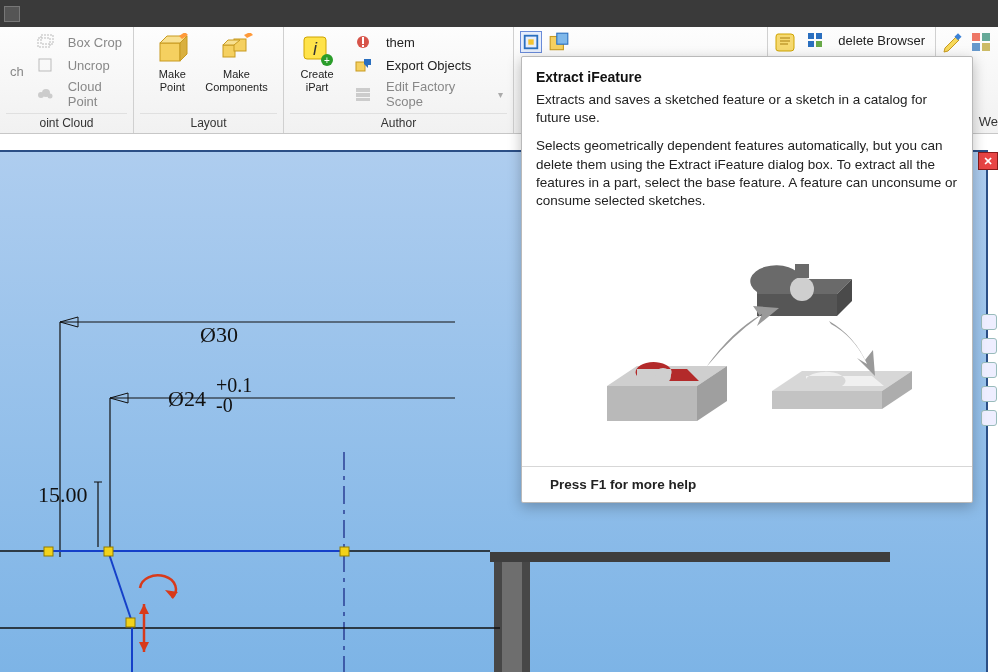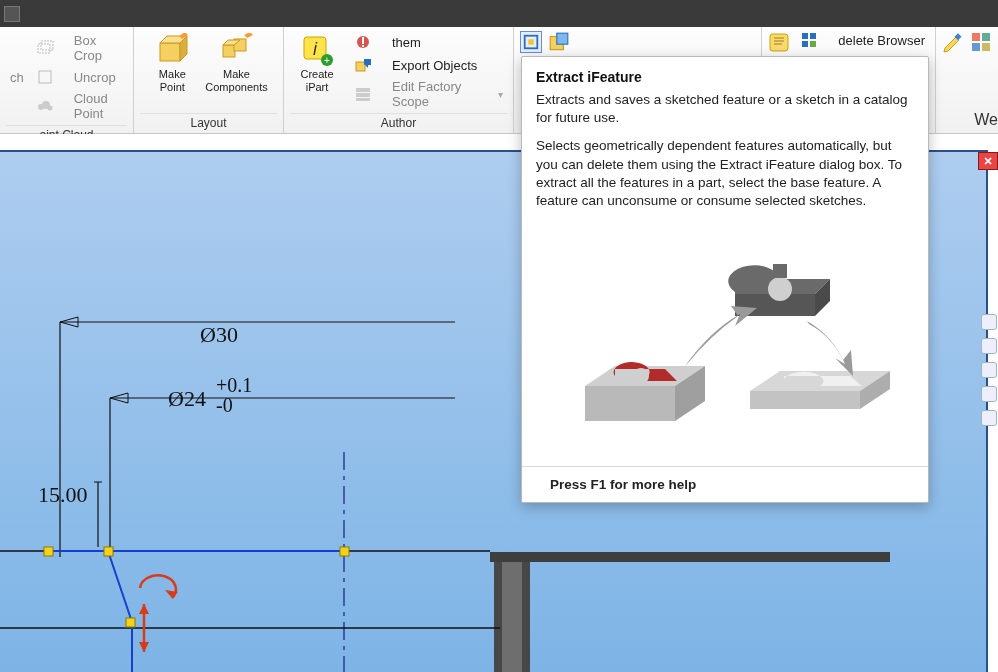--- a/index.html
+++ b/index.html
@@ -8,38 +8,38 @@
 
 .titlebar { height: 27px; background: #3a3a3a; display: flex; align-items: center; }
 .titlebar .drop { width: 16px; height: 16px; margin-left: 4px; background:#555; border:1px solid #777;}
 
 
 .ribbon { height: 107px; background: linear-gradient(#fdfdfd,#f1f1f1); border-bottom:1px solid #c7c7c7; display:flex; position:relative;}
 .panel { border-right:1px solid #d0d0d0; padding: 4px 6px 0 6px; display:flex; flex-direction:column; height:100%; }
 .panel-body { display:flex; gap:2px; flex:1; }
 .panel-title { text-align:center; font-size:12px; color:#333; padding:2px 0 3px 0; border-top:1px solid #e0e0e0; margin-top:2px;}
 .stack { display:flex; flex-direction:column; gap:1px; }
-.small-btn { display:flex; align-items:center; gap:20px; padding:2px 4px; font-size:13px; color:#888; border-radius:3px;}
+.small-btn { display:flex; align-items:center; gap:14px; padding:2px 4px; font-size:13px; color:#888; border-radius:3px;}
 .small-btn.enabled { color:#222; }
 .small-btn .sicon { width:18px; height:18px; display:flex; align-items:center; justify-content:center; flex-shrink:0;}
 .big-btn { display:flex; flex-direction:column; align-items:center; justify-content:flex-start; padding:2px 4px; border-radius:3px; min-width:54px;}
 .big-btn .bicon { width:34px; height:34px; margin-bottom:1px;}
 .big-btn .blabel { font-size:11px; color:#222; text-align:center; line-height:13px;}
 .iconbar-right { display:flex; align-items:flex-start; gap:6px; padding:4px 6px;}
 .sq-icon { width:22px; height:22px; }
 
 
 .canvas-wrap { position:absolute; top:134px; left:0; right:0; bottom:0; background:#fff; }
 .canvas-border { position:absolute; top:16px; left:0; right:10px; bottom:0; border-top:2px solid #2b4f86; border-right:2px solid #2b4f86; background:linear-gradient(#aecdef 0%, #7db4e6 100%);}
 .canvas-close { position:absolute; top:18px; right:0; width:20px; height:18px; background:#e84545; color:#fff; font-size:11px; font-weight:bold; display:flex; align-items:center; justify-content:center; border:1px solid #8a1a1a;}
 .right-tools { position:absolute; right:0; top:180px; width:18px; display:flex; flex-direction:column; gap:8px; align-items:center;}
 .right-tools div { width:16px; height:16px; border:1px solid #9bb; border-radius:3px; background:#eef; }
 
 
-.tooltip { position:absolute; left:521px; top:56px; width:408px; background:#fff; border:1px solid #b9b9b9; border-radius:2px; box-shadow:0 4px 14px rgba(0,0,0,.25); z-index:50; }
+.tooltip { position:absolute; left:521px; top:56px; width:452px; background:#fff; border:1px solid #b9b9b9; border-radius:2px; box-shadow:0 4px 14px rgba(0,0,0,.25); z-index:50; }
 .tooltip .tt-head { font-weight:bold; font-size:14px; padding:12px 14px 6px 14px; color:#111;}
 .tooltip .tt-body { font-size:13.5px; color:#222; padding:0 14px 10px 14px; line-height:1.35;}
 .tooltip .tt-body p { margin-bottom:10px; }
 .tooltip .tt-img { padding:6px 0 10px 0; display:flex; justify-content:center; }
 .tooltip .tt-foot { border-top:1px solid #d7d7d7; padding:10px 28px; font-weight:bold; font-size:13.5px; color:#222;}
 
 
 .dwg { position:absolute; inset:0; }
 .dim-text { font-family:"Times New Roman",serif; font-size:22px; color:#111; position:absolute; white-space:nowrap;}
 </style>
@@ -212,21 +212,21 @@
     </div>
     <div class="sq-icon">
       <svg viewBox="0 0 22 22">
           <rect x="2" y="2" width="8" height="8" fill="#e76"></rect>
           <rect x="12" y="2" width="8" height="8" fill="#6a9"></rect>
           <rect x="2" y="12" width="8" height="8" fill="#69c"></rect>
           <rect x="12" y="12" width="8" height="8" fill="#cb6"></rect>
         </svg>
     </div>
   </div>
-  <div style="position:absolute;right:0;bottom:2px;font-size:16px;color:#333;padding:2px 0;">We</div>
+  <div style="position:absolute;right:0;bottom:2px;font-size:13px;color:#333;padding:2px 0;">We</div>
 </div>
 
 <div class="canvas-wrap">
   <div class="canvas-border">
 
     <svg class="dwg" viewBox="0 0 988 522" width="988" height="522">
 
       <rect x="490" y="400" width="400" height="10" fill="#3e3e3e"></rect>
       <rect x="494" y="410" width="36" height="120" fill="#6e6e6e"></rect>
       <rect x="494" y="410" width="8" height="120" fill="#474747"></rect>

